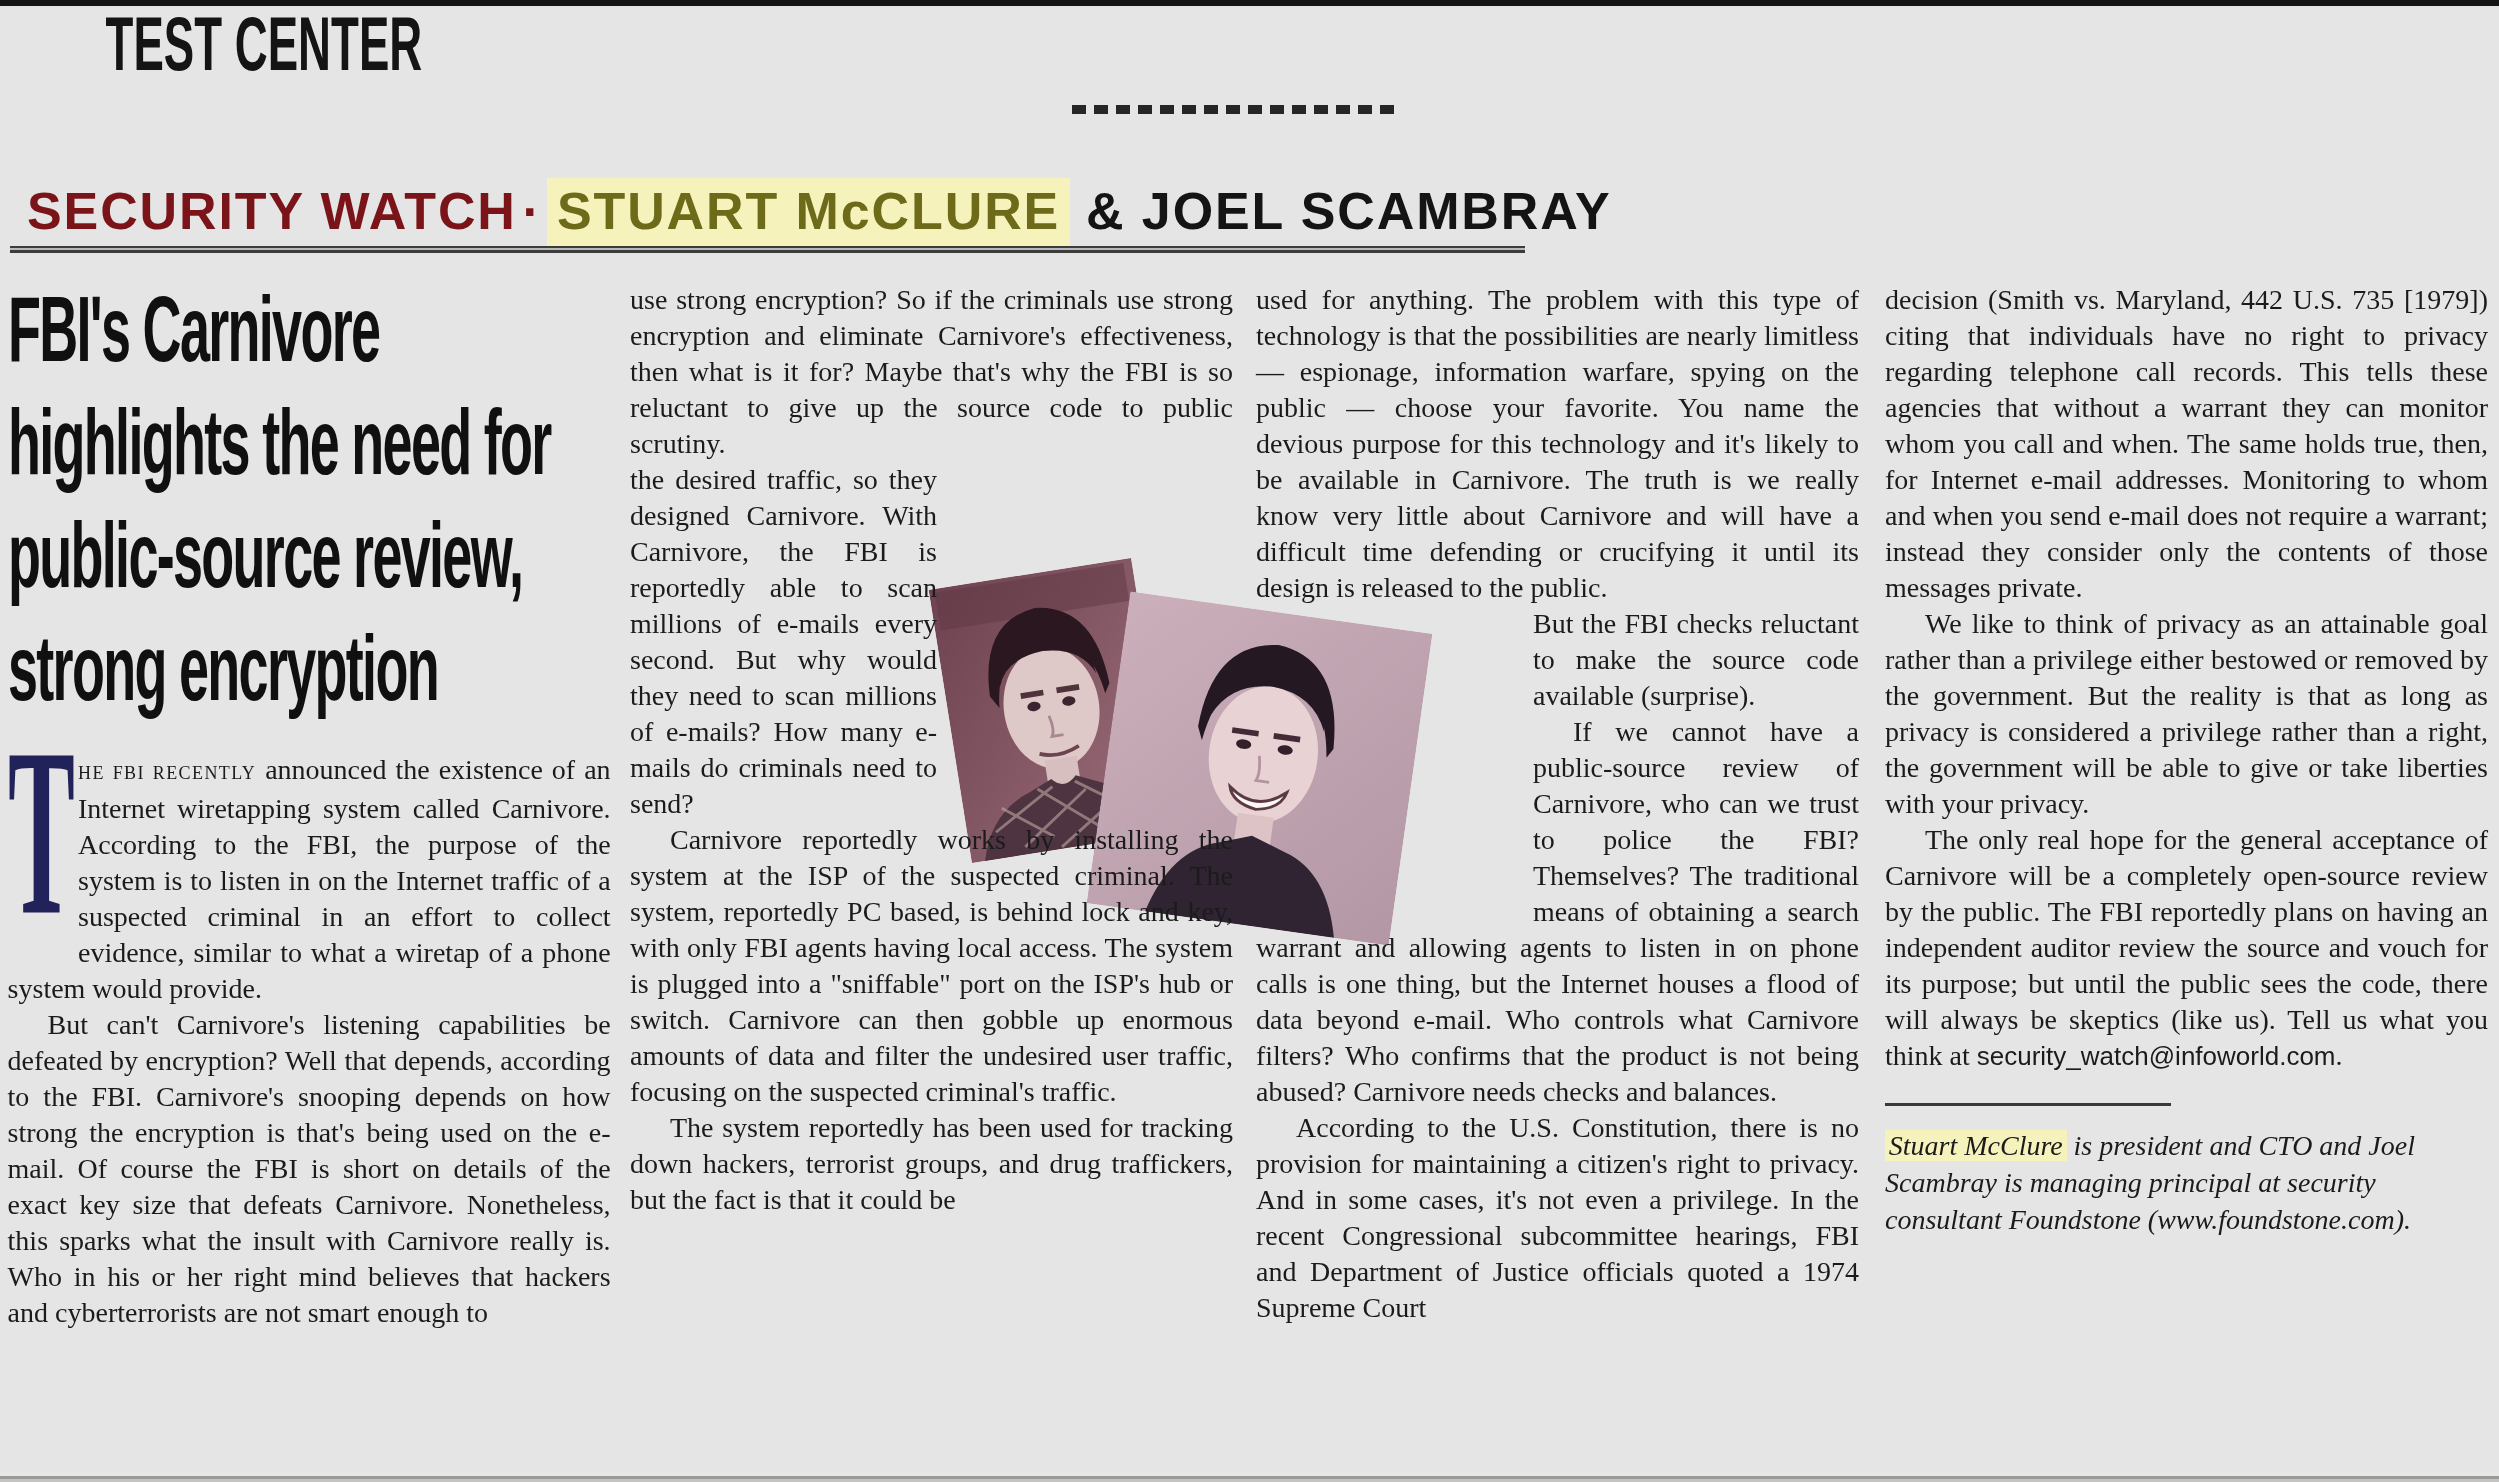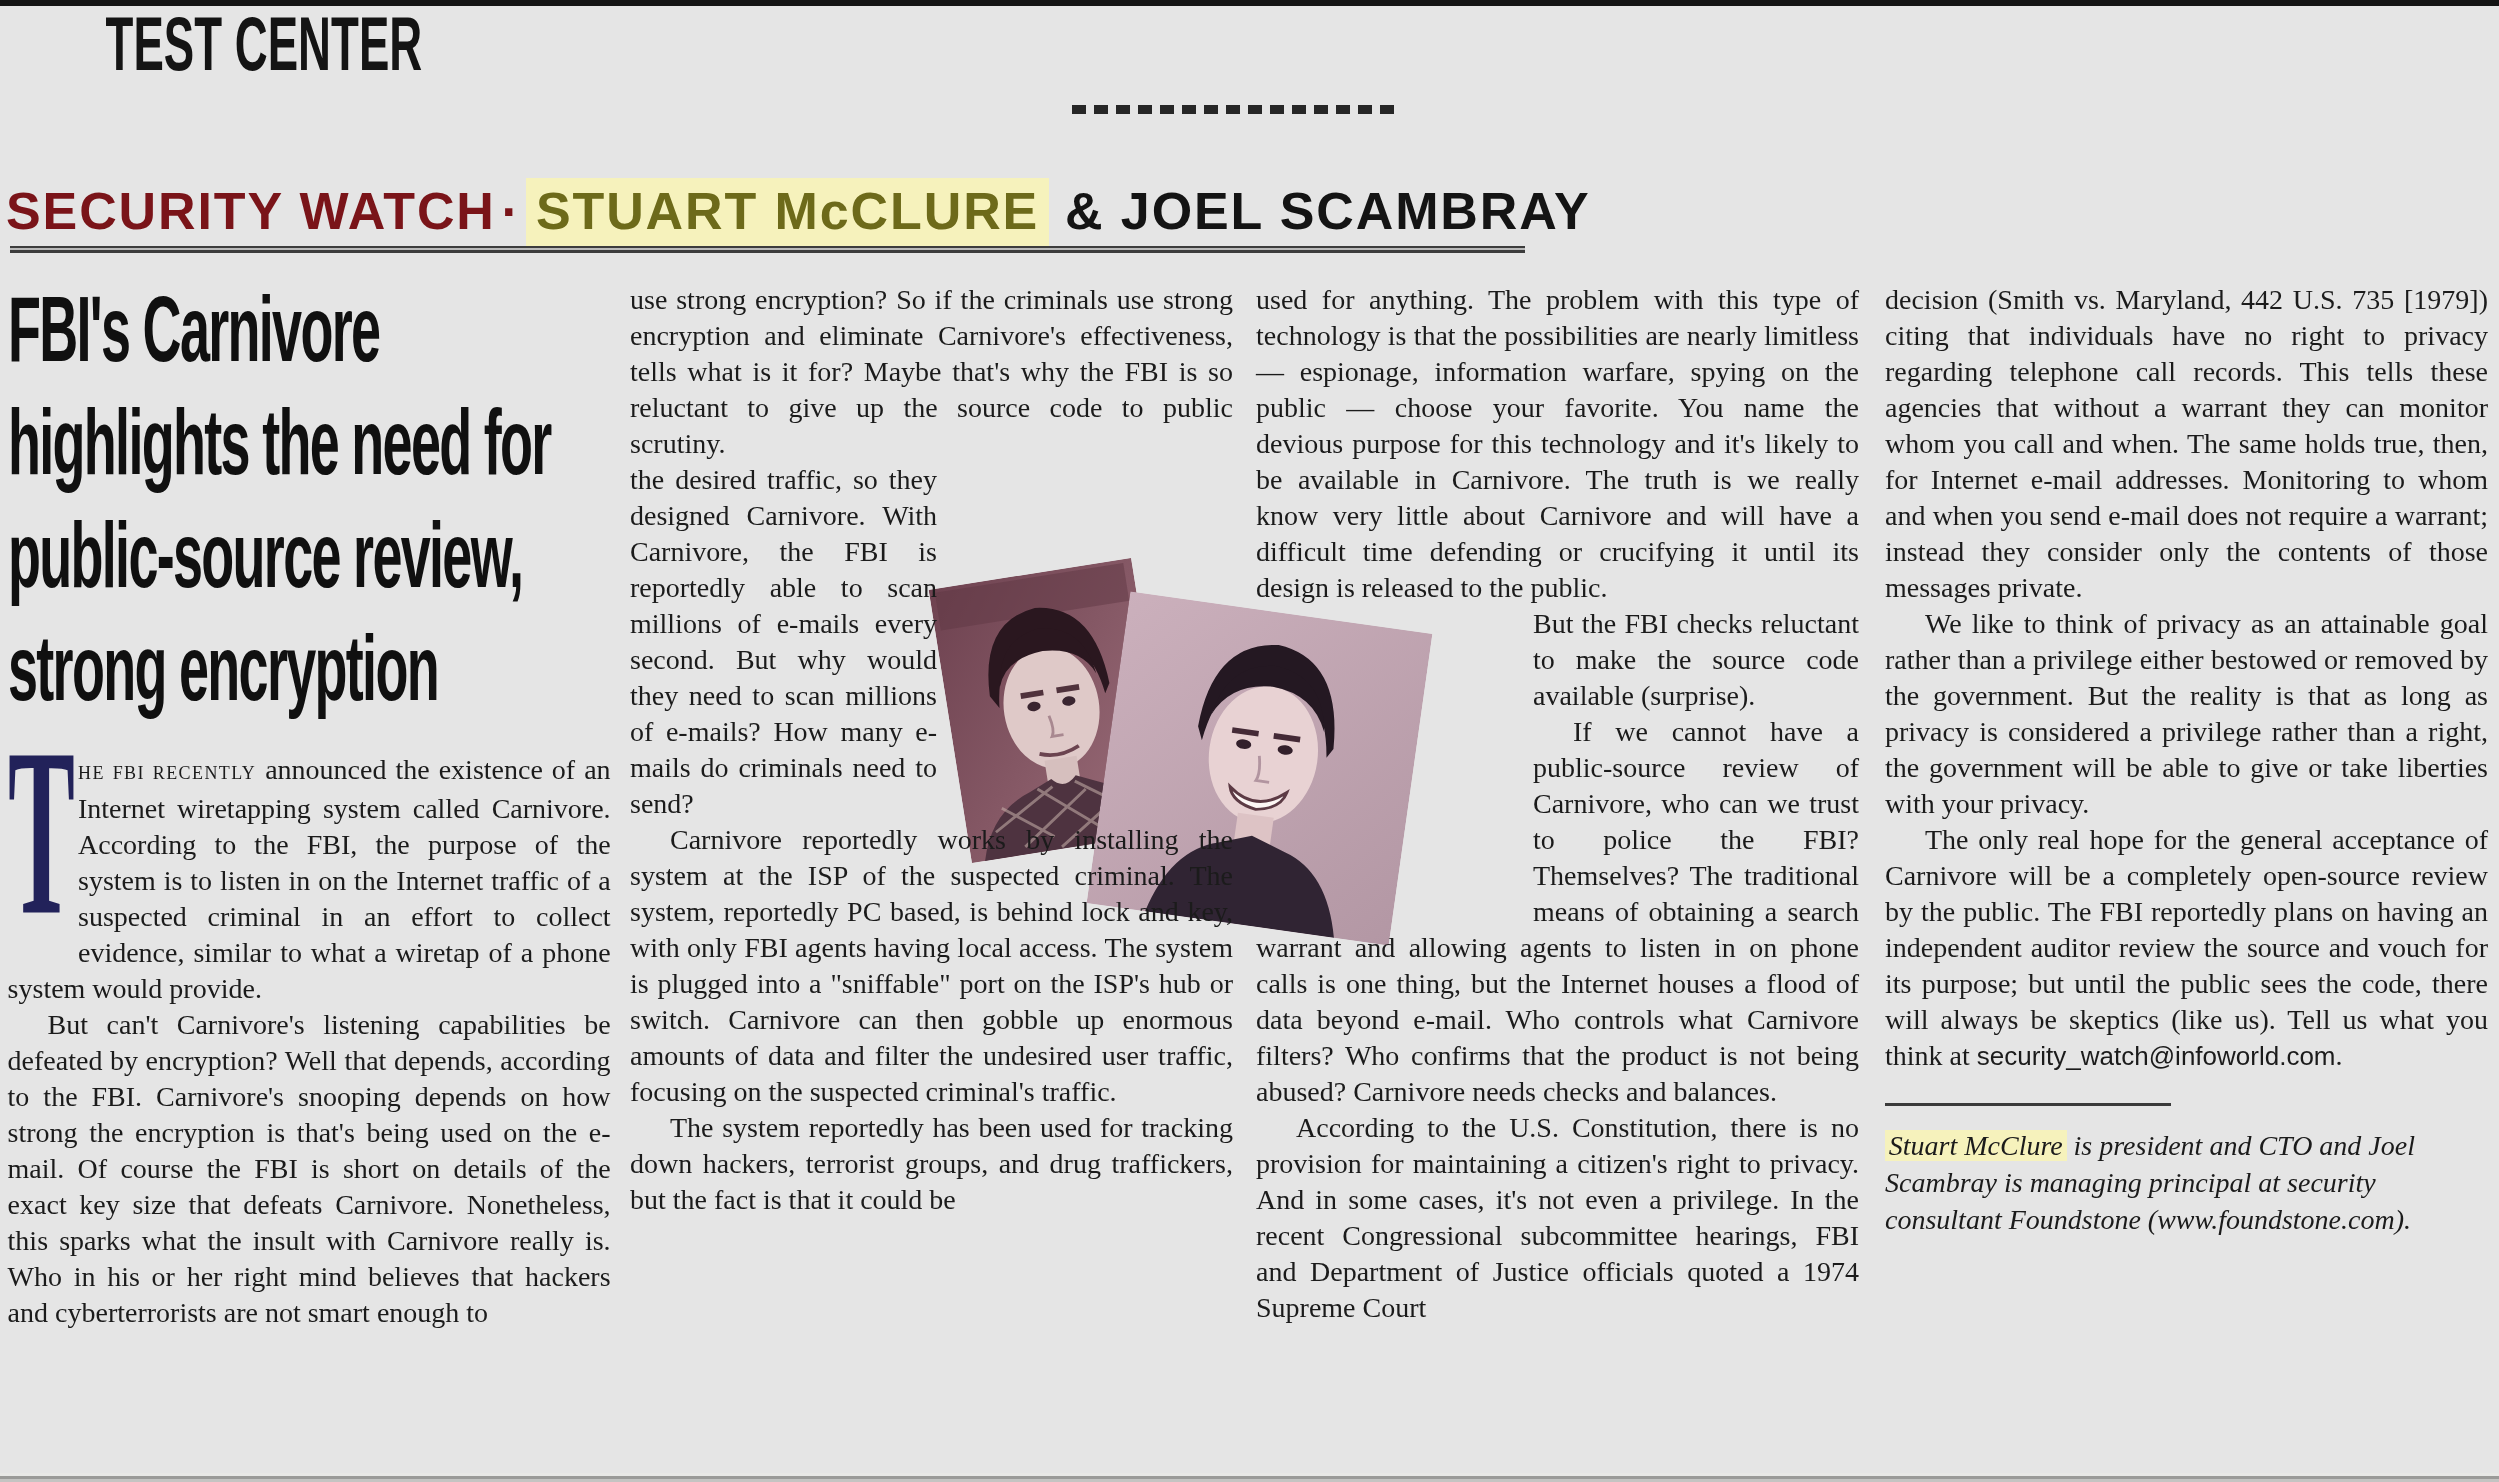--- a/index.html
+++ b/index.html
@@ -8,21 +8,21 @@
   .topline{position:absolute;left:0;top:0;width:100%;height:5.7px;background:#141414;}
 
   
   .testcenter{position:absolute;left:1030;top:14;width:496px;text-align:center;}
   .testcenter .t{display:inline-block;font-family:"Liberation Sans",sans-serif;font-weight:900;
         font-size:76px;white-space:nowrap;color:#141414;transform:scaleX(.60);transform-origin:center top;}
   .dashrule{position:absolute;left:1072px;top:105px;width:322px;height:8.6px;
         background:repeating-linear-gradient(90deg,#262626 0 14.3px,transparent 14.3px 22px);}
 
   
-  .byline{position:absolute;left:6px;top:181px;white-space:nowrap;
+  .byline{position:absolute;left:27px;top:181px;white-space:nowrap;
         font-family:"Liberation Sans",sans-serif;font-weight:900;font-size:52px;letter-spacing:1.9px;text-align:center;}
   .byline .maroon{color:#7a1419;}
   .byline .sep{color:#7a1419;padding:0 5.7px;}
   .byline .olive{color:#6d6a1a;background:#f6f2bc;padding:3.8px 9.5px 5.7px 9.5px;}
   .byline .black{color:#141414;}
   .bylinerule{position:absolute;left:9.5px;top:246px;width:1515px;height:6.7px;
         background:linear-gradient(#3c3c3c 0 1.9px,#b9b9b9 1.9px 3.8px,#3c3c3c 3.8px 6.7px);}
 
   
   .headline{position:absolute;left:7.6px;top:273px;width:630px;}
@@ -136,21 +136,21 @@
   <div class="col col1">
     <p>
       <span class="dropcap">
           <span class="dc-glyph">T</span>
         </span><span class="lead">HE FBI RECENTLY</span><span> announced the existence of an Internet wiretapping system called Carnivore. According to the FBI, the purpose of the system is to listen in on the Internet traffic of a suspected criminal in an effort to collect evidence, similar to what a wiretap of a phone system would provide.</span>
     </p>
     <p class="indent">But can't Carnivore's listening capabilities be defeated by encryption? Well that depends, according to the FBI. Carnivore's snooping depends on how strong the encryption is that's being used on the e-mail. Of course the FBI is short on details of the exact key size that defeats Carnivore. Nonetheless, this sparks what the insult with Carnivore really is. Who in his or her right mind believes that hackers and cyberterrorists are not smart enough to</p>
   </div>
 
   <div class="col col2">
-    <p>use strong encryption? So if the criminals use strong encryption and eliminate Carnivore's effectiveness, tells what is it for? Maybe that's why the FBI is so reluctant to give up the source code to public scrutiny.</p>
+    <p>use strong encryption? So if the criminals use strong encryption and eliminate Carnivore's effectiveness, then what is it for? Maybe that's why the FBI is so reluctant to give up the source code to public scrutiny.</p>
     <p><span class="wrapR"></span><span>the desired traffic, so they designed Carnivore. With Carnivore, the FBI is reportedly able to scan millions of e-mails every second. But why would they need to scan millions of e-mails? How many e-mails do criminals need to send?</span></p>
     <p class="indent">Carnivore reportedly works by installing the system at the ISP of the suspected criminal. The system, reportedly PC based, is behind lock and key, with only FBI agents having local access. The system is plugged into a "sniffable" port on the ISP's hub or switch. Carnivore can then gobble up enormous amounts of data and filter the undesired user traffic, focusing on the suspected criminal's traffic.</p>
     <p class="indent">The system reportedly has been used for tracking down hackers, terrorist groups, and drug traffickers, but the fact is that it could be</p>
   </div>
 
   <div class="col col3">
     <p>used for anything. The problem with this type of technology is that the possibilities are nearly limitless — espionage, information warfare, spying on the public — choose your favorite. You name the devious purpose for this technology and it's likely to be available in Carnivore. The truth is we really know very little about Carnivore and will have a difficult time defending or crucifying it until its design is released to the public.</p>
     <p><span class="wrapL"></span><span>But the FBI checks reluctant to make the source code available (surprise).</span></p>
     <p class="indent">If we cannot have a public-source review of Carnivore, who can we trust to police the FBI? Themselves? The traditional means of obtaining a search warrant and allowing agents to listen in on phone calls is one thing, but the Internet houses a flood of data beyond e-mail. Who controls what Carnivore filters? Who confirms that the product is not being abused? Carnivore needs checks and balances.</p>
     <p class="indent">According to the U.S. Constitution, there is no provision for maintaining a citizen's right to privacy. And in some cases, it's not even a privilege. In the recent Congressional subcommittee hearings, FBI and Department of Justice officials quoted a 1974 Supreme Court</p>

